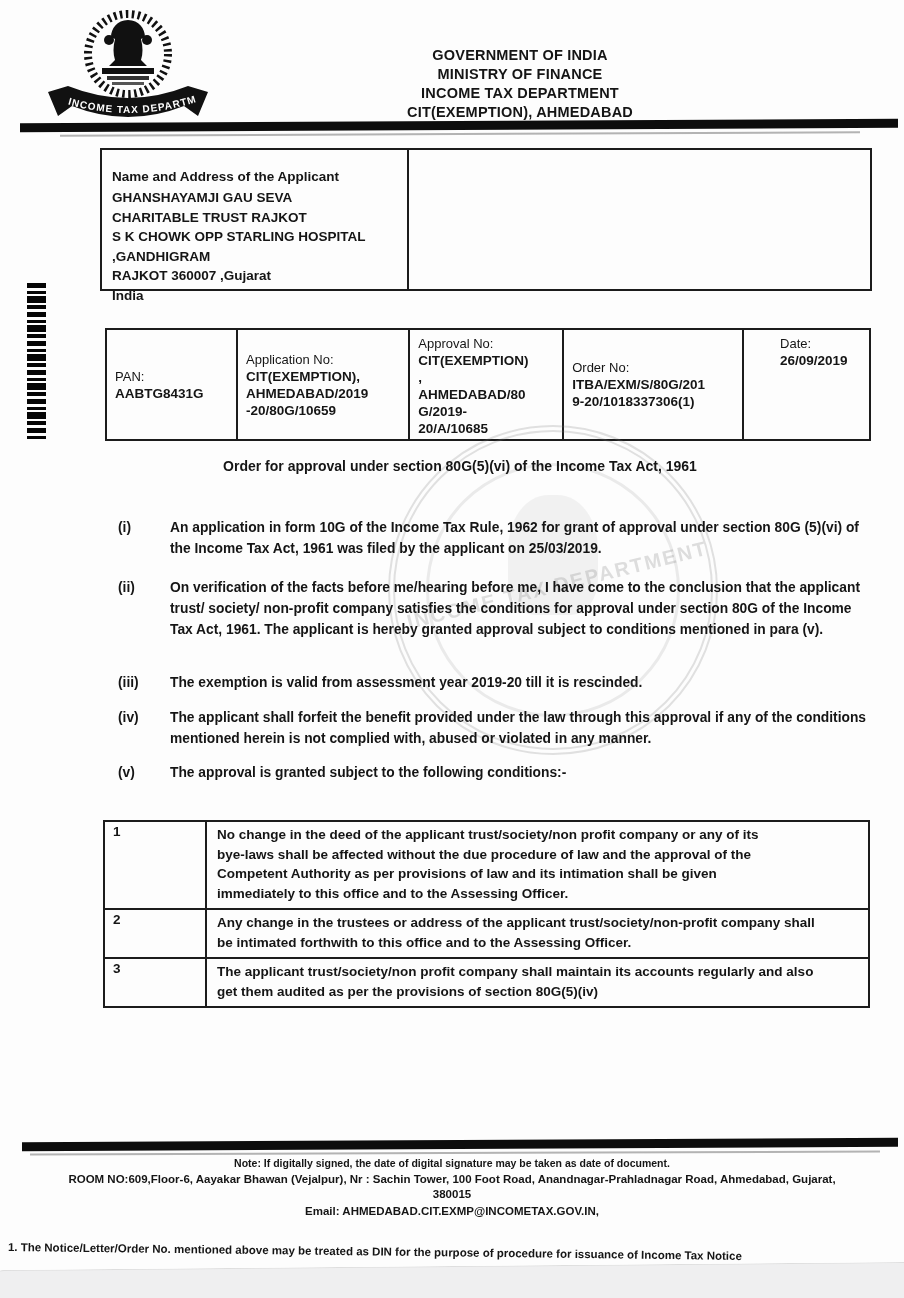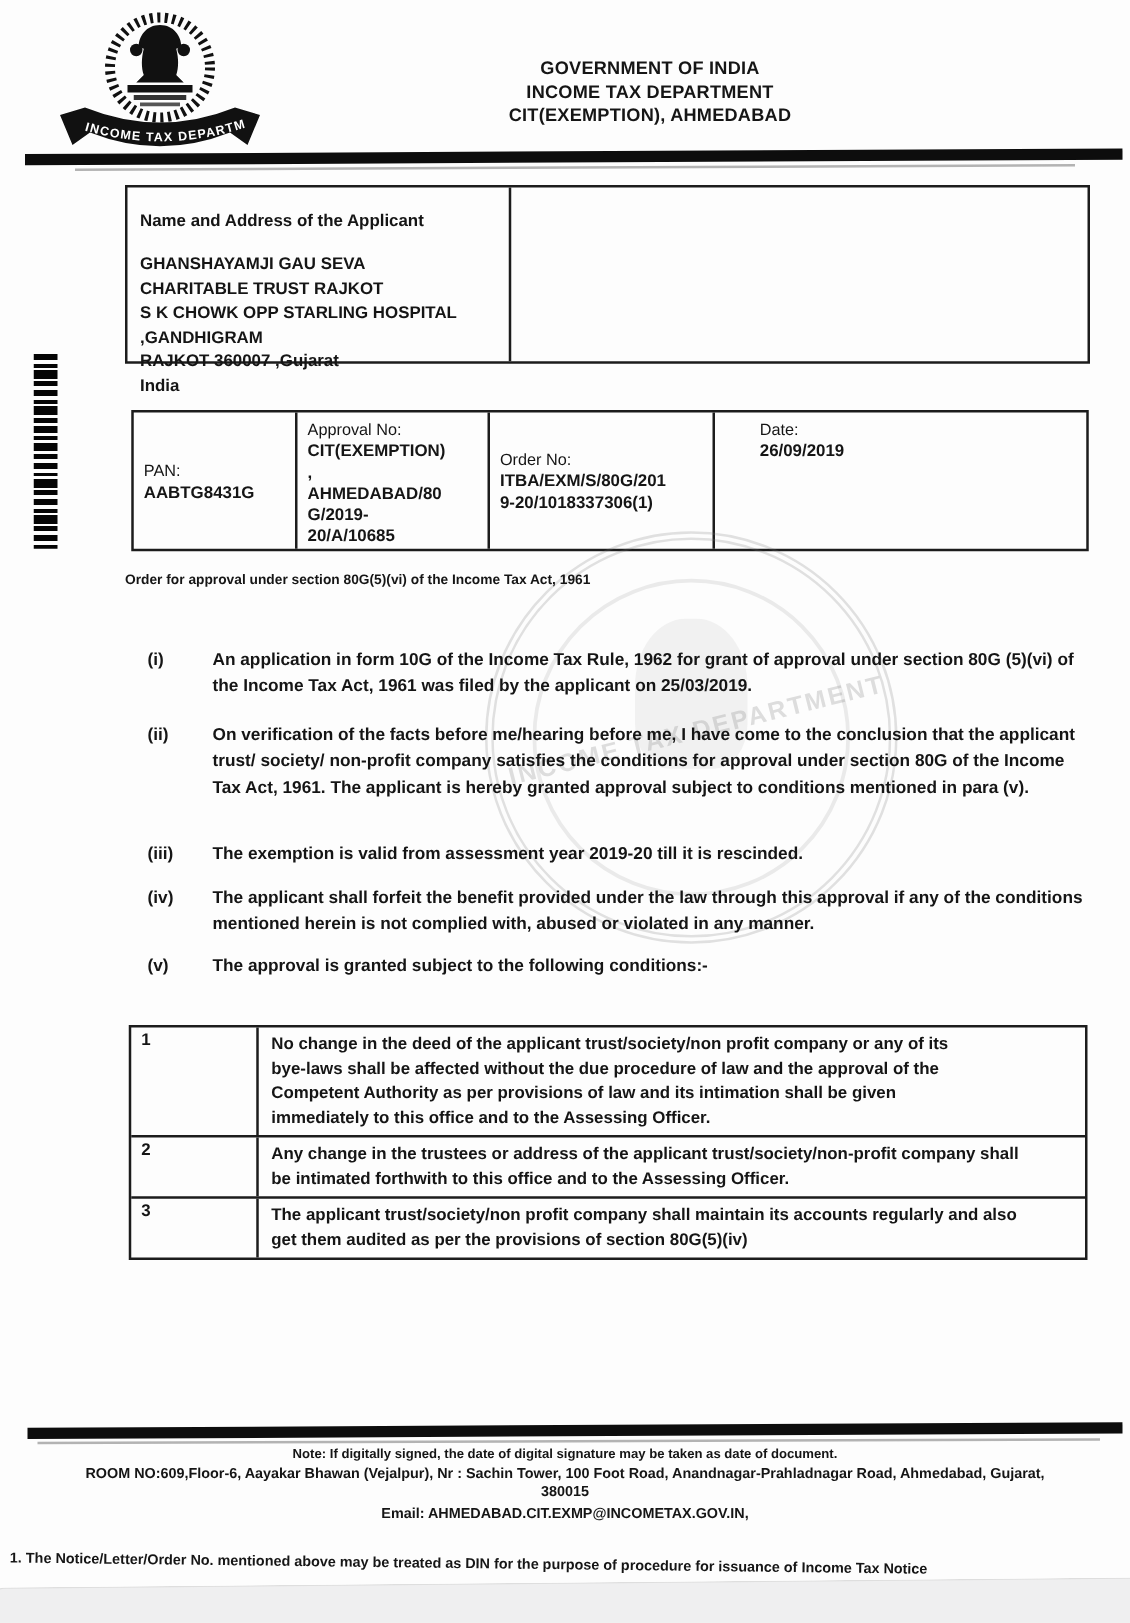--- a/index.html
+++ b/index.html
@@ -29,21 +29,21 @@
 
   
   .applicant-table {
     position:absolute; left:100px; top:148px; width:772px; height:143px;
     border:2px solid #1c1c1c; display:flex; background:transparent;
   }
   .applicant-left { width:40%; border-right:2px solid #1c1c1c; padding:19px 10px; }
   .applicant-right { width:60%; }
   .applicant-head { font-weight:700; font-size:13.5px; }
   .applicant-address {
-    margin-top:17px; font-weight:600; font-size:13.5px; line-height:19.5px;
+    margin-top:4px; font-weight:600; font-size:13.5px; line-height:19.5px;
     white-space:pre-line;
   }
 
   
   .barcode {
     position:absolute; left:27px; top:283px; width:19px; height:156px;
     background:repeating-linear-gradient(180deg,
       #050505 0 5px, #fdfdfd 5px 8px,
       #050505 8px 11px, #fdfdfd 11px 13px,
       #050505 13px 20px, #fdfdfd 20px 22px,
@@ -89,22 +89,22 @@
     background:rgba(140,140,140,.10); border-radius:45% 45% 30% 30%;
   }
   .stamp .stamp-text {
     position:absolute; left:15px; top:150px; width:300px; text-align:center;
     font-size:20px; font-weight:700; color:rgba(110,110,110,.22);
     transform:rotate(-14deg); letter-spacing:2px; white-space:nowrap;
   }
 
   
   .order-title {
-    position:absolute; left:100px; top:458px; width:720px; 
-    font-weight:700; font-size:11px;
+    position:absolute; left:100px; top:458px; width:720px; text-align:center;
+    font-weight:700; font-size:14px;
   }
 
   
   .para { position:absolute; left:118px; width:756px; display:flex; }
   .para-num { width:52px; flex:none; font-size:13.8px; font-weight:600; line-height:21px; }
   .para-text { flex:1; font-size:13.8px; font-weight:600; line-height:21px; padding-right:4px; }
   .p-i   { top:517px; }
   .p-ii  { top:577px; }
   .p-iii { top:672px; }
   .p-iv  { top:707px; }
@@ -183,20 +183,21 @@
         <path id="bannerPath" d="M22 96 Q90 118 158 96" fill="none"></path>
         <text font-size="10" font-weight="bold" fill="#fff" letter-spacing="1">
           <textPath href="#bannerPath" startOffset="8">INCOME TAX DEPARTMENT</textPath>
         </text>
       </g>
     </svg>
   </div>
 
   <div class="head-block">
     <div>GOVERNMENT OF INDIA</div>
+    <div>MINISTRY OF FINANCE</div>
     <div>INCOME TAX DEPARTMENT</div>
     <div>CIT(EXEMPTION), AHMEDABAD</div>
   </div>
   <div class="rule-top"></div>
   <div class="rule-top-ghost"></div>
 
   <div class="applicant-table">
     <div class="applicant-left">
       <div class="applicant-head">Name and Address of the Applicant</div>
       <div class="applicant-address">GHANSHAYAMJI GAU SEVA
@@ -209,20 +210,26 @@
     <div class="applicant-right"></div>
   </div>
 
   <div class="barcode"></div>
 
   <div class="pan-table">
     <div class="pan-cell pc-1">
       <span class="pan-label">PAN:</span>
       <span class="pan-value">AABTG8431G</span>
     </div>
+    <div class="pan-cell pc-2">
+      <span class="pan-label">Application No:</span>
+      <span class="pan-value">CIT(EXEMPTION),
+AHMEDABAD/2019
+-20/80G/10659</span>
+    </div>
     <div class="pan-cell pc-3">
       <span class="pan-label">Approval No:</span>
       <span class="pan-value">CIT(EXEMPTION)
 ,
 AHMEDABAD/80
 G/2019-
 20/A/10685</span>
     </div>
     <div class="pan-cell pc-4">
       <span class="pan-label">Order No:</span>

